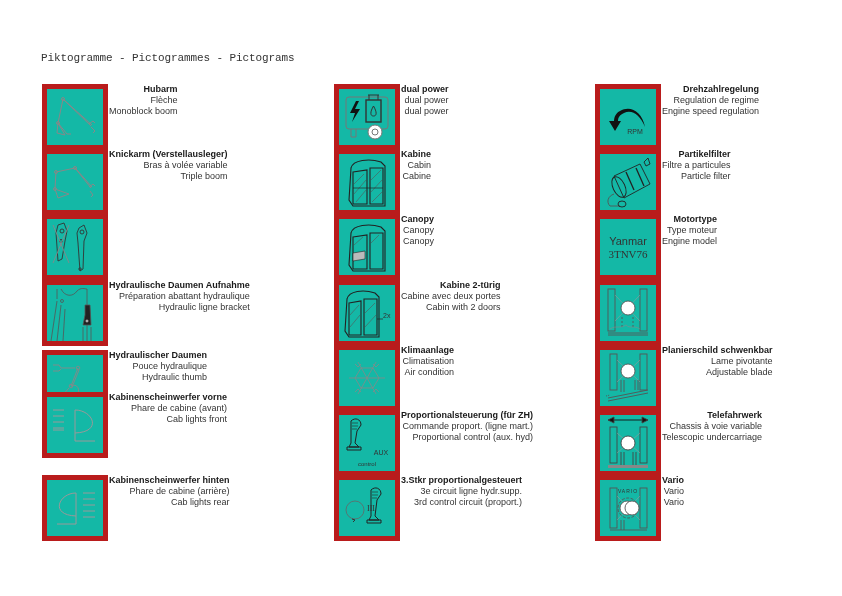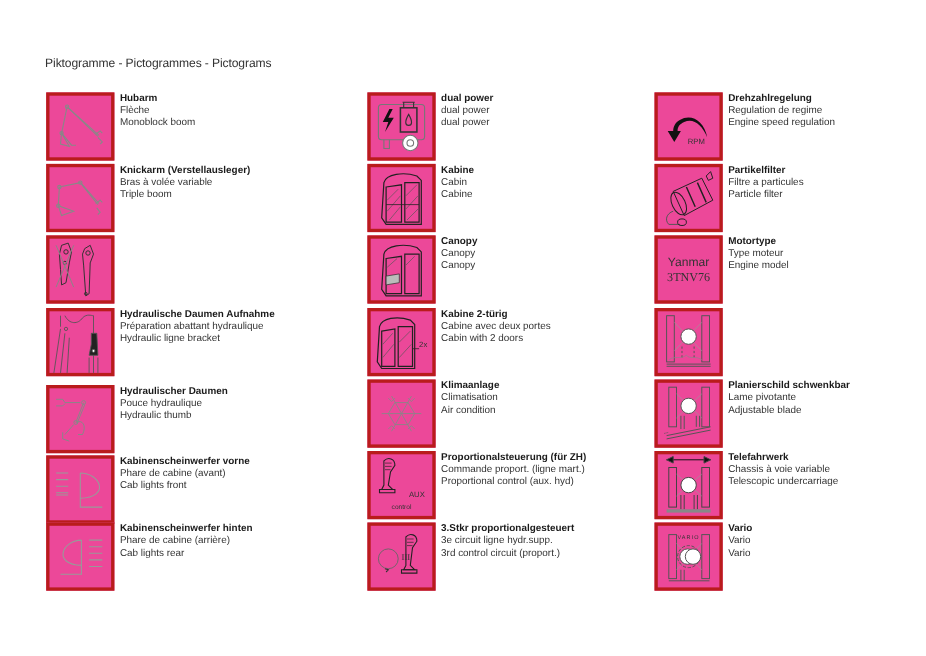--- a/index.html
+++ b/index.html
@@ -1,28 +1,28 @@
 <!DOCTYPE html>
 <html><head>
 <meta charset="utf-8">
 <style>
   html, body { margin: 0; padding: 0; background: #ffffff; }
   body { width: 842px; height: 596px; position: relative; overflow: hidden;
          font-family: "Liberation Sans", sans-serif; color: #2a2a2a; }
   .page-title { position: absolute; left: 41px; top: 52px; font-size: 11px; color: #333;
-                font-family: Liberation Sans, sans-serif; letter-spacing: -0.1px; }
+                font-family: Liberation Mono, monospace; letter-spacing: -0.1px; }
   .col { position: absolute; top: 84px; }
   .col-1 { left: 42px; }
   .col-2 { left: 334px; }
   .col-3 { left: 595px; }
   .item { position: absolute; left: 0; width: 250px; height: 58px; }
   .icon-box { position: absolute; left: 0; top: 0; width: 56px; height: 56px;
-              border: 3px solid #b91c1c; background: #ec4899; }
+              border: 5px solid #b91c1c; background: #14b8a6; }
   .icon-box svg { position: absolute; left: 0; top: 0; width: 56px; height: 56px; }
-  .texts { position: absolute; left: 67px; top: 0; font-size: 9px; line-height: 11px; white-space: nowrap; }
+  .texts { position: absolute; left: 67px; top: 0; font-size: 9px; line-height: 11px; white-space: nowrap; text-align: right; }
   .texts .t1 { font-weight: bold; color: #1a1a1a; }
   .texts .t2, .texts .t3 { color: #333; }
   .icon-text { position: absolute; left: 0; width: 56px; text-align: center; color: #333; }
 </style>
 </head>
 <body>
 
 <div class="page-title">Piktogramme - Pictogrammes - Pictograms</div>
 
 <div class="col col-1">
@@ -114,21 +114,21 @@
           <path d="M12 40 L12 46 L18 48"></path>
       </svg>
     </div>
     <div class="texts">
       <div class="t1">Hydraulischer Daumen</div>
       <div class="t2">Pouce hydraulique</div>
       <div class="t3">Hydraulic thumb</div>
     </div>
   </div>
 
-  <div class="item" style="top:330px">
+  <div class="item" style="top:308px">
     <div class="icon-box">
       <svg viewBox="0 0 56 56" fill="none" stroke="#999" stroke-width="1">
         <line x1="6" y1="13" x2="17" y2="13"></line>
           <line x1="6" y1="19" x2="17" y2="19"></line>
         <line x1="6" y1="25" x2="17" y2="25"></line>
           <line x1="6" y1="31" x2="17" y2="31"></line>
         <line x1="6" y1="33" x2="17" y2="33"></line>
         <path d="M28 13 L28 44 L48 44 M28 13 C46 13 56 35 28 36"></path>
       </svg>
     </div>

